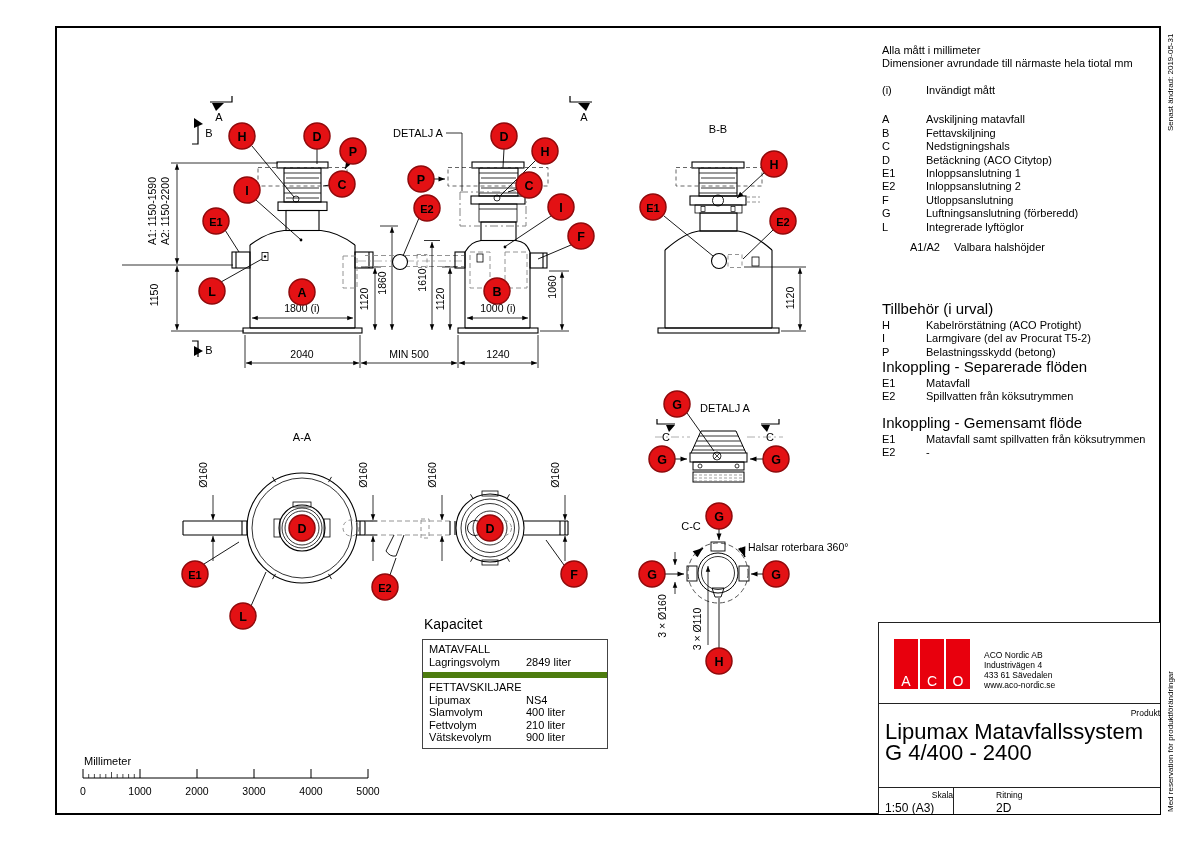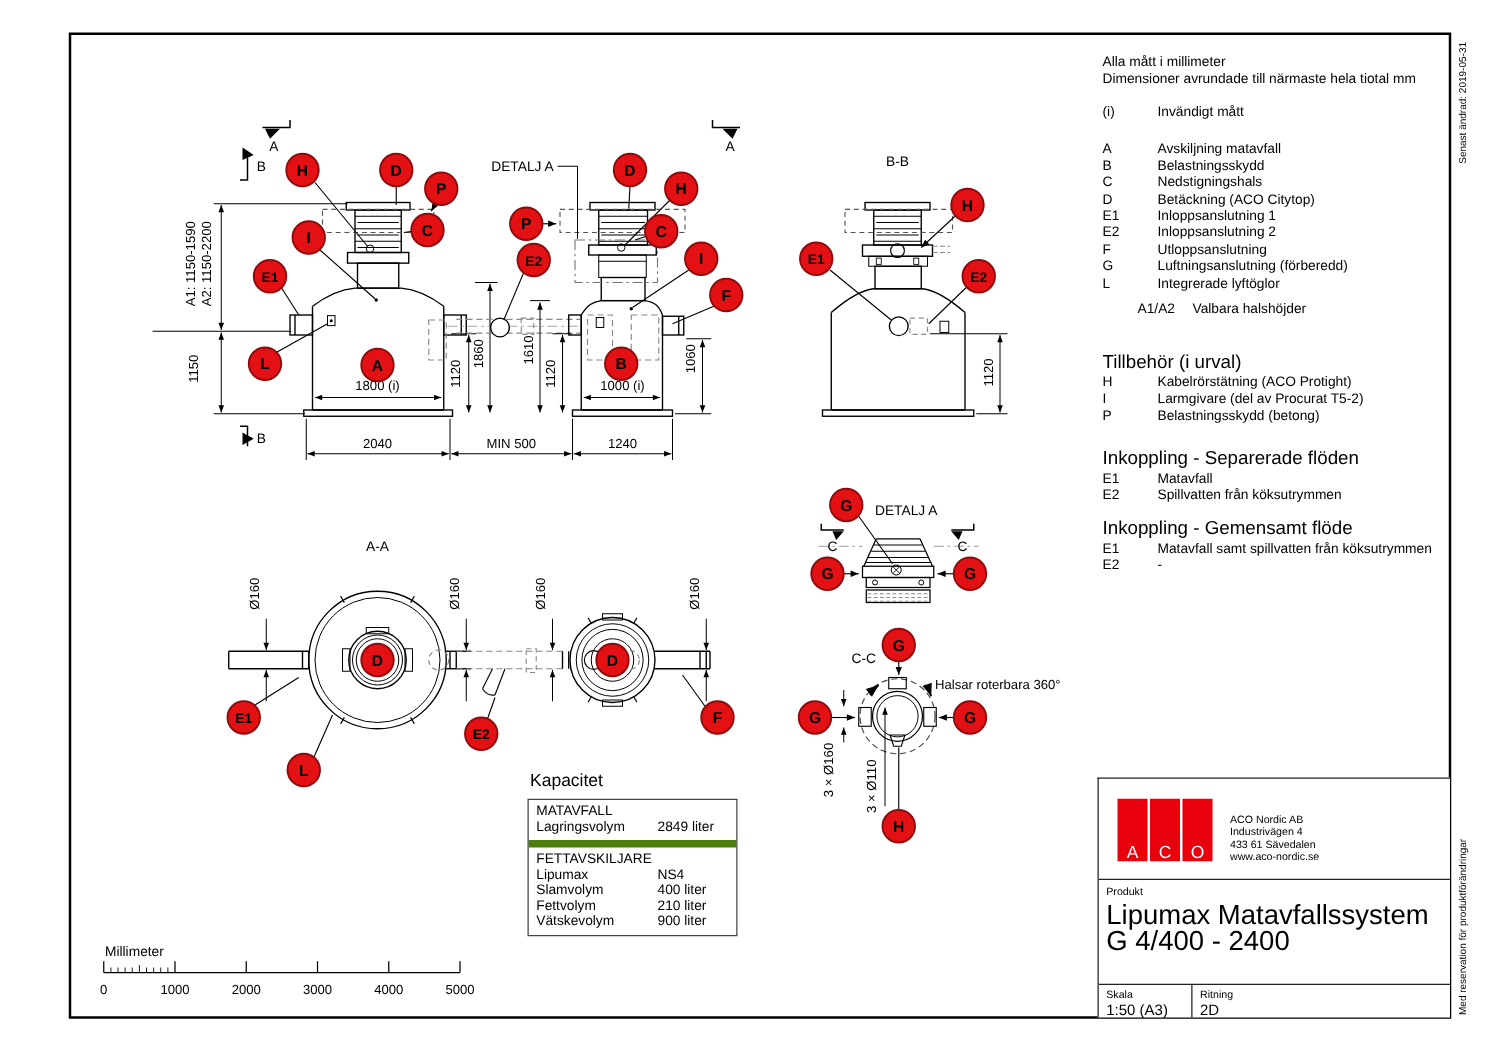--- a/index.html
+++ b/index.html
@@ -13,40 +13,40 @@
   .rc-sec{position:absolute;left:0;width:274px;}
   .rc-h{font-size:15px;margin:0 0 6px 0;font-weight:400;}
   .rc-sub{font-size:11px;line-height:13px;}
   .rc-row{display:flex;font-size:11px;line-height:13.4px;}
   .rc-code{width:44px;flex:none;}
   .mt14{margin-top:14px;}
   .mt18{margin-top:16px;}
   .mt7{margin-top:7px;margin-left:28px;}
 
   
-  .kapacitet{position:absolute;left:422px;top:616px;width:168px;}
+  .kapacitet{position:absolute;left:422px;top:616px;width:186px;}
   .kap-title{font-size:14px;margin:0 0 7px 2px;font-weight:400;}
   .kap-box{border:1px solid #444;background:#fff;}
   .kap-sec{padding:3px 6px 4px 6px;}
   .kap-sec + .kap-sec{border-top:6px solid #4d7c0f;}
   .kap-head{font-size:11px;line-height:12.5px;}
   .kap-row{display:grid;grid-template-columns:97px auto;font-size:11px;line-height:12.5px;}
 
   
   .titleblock{position:absolute;left:878px;top:622px;width:282px;height:192px;
               border-left:1px solid #222;border-top:1px solid #222;box-sizing:border-box;background:#fff;}
   .tb-top{height:80px;border-bottom:1px solid #222;display:flex;}
   .logo{display:flex;gap:2px;margin:16px 0 0 15px;}
   .logo-block{width:24px;height:50px;display:flex;align-items:flex-end;justify-content:center;
               color:#fff;font-size:14px;line-height:16px;font-weight:400;}
   .addr{margin:27px 0 0 14px;font-size:8.5px;line-height:10px;}
   .tb-product{height:84px;border-bottom:1px solid #222;padding:4px 0 0 6px;box-sizing:border-box;}
-  .tb-label{font-size:8.5px;}
+  .tb-label{font-size:8.5px;text-align:right;}
   .tb-name{font-size:22px;line-height:21px;margin-top:3px;}
-  .tb-bottom{display:flex;height:26px;}
+  .tb-bottom{display:flex;height:26px;gap:36px;}
   .tb-cell{padding:2px 0 0 6px;box-sizing:border-box;}
   .tb-cell.c1{width:75px;border-right:1px solid #222;flex:none;}
   .tb-val{font-size:12px;margin-top:1px;}
 
   
   .vnote{position:absolute;font-size:8px;white-space:nowrap;
          transform:rotate(-90deg);transform-origin:left top;}
 </style>
 </head>
 <body>
@@ -553,21 +553,21 @@
       <span class="rc-code">(i)</span>
       <span>Invändigt mått</span>
     </div>
     <div class="mt18">
       <div class="rc-row">
             <span class="rc-code">A</span>
             <span>Avskiljning matavfall</span>
           </div>
       <div class="rc-row">
             <span class="rc-code">B</span>
-            <span>Belastningsskydd</span>
+            <span>Fettavskiljning</span>
           </div>
       <div class="rc-row">
             <span class="rc-code">C</span>
             <span>Nedstigningshals</span>
           </div>
       <div class="rc-row">
             <span class="rc-code">D</span>
             <span>Betäckning (ACO Citytop)</span>
           </div>
       <div class="rc-row">
@@ -590,21 +590,21 @@
             <span class="rc-code">L</span>
             <span>Integrerade lyftöglor</span>
           </div>
     </div>
     <div class="rc-row mt7">
       <span class="rc-code">A1/A2</span>
       <span>Valbara halshöjder</span>
     </div>
   </div>
 
-  <div class="rc-sec" style="top:281px">
+  <div class="rc-sec" style="top:300px">
     <div class="rc-h" style="margin-bottom:2px">Tillbehör (i urval)</div>
     <div class="rc-row">
           <span class="rc-code">H</span>
           <span>Kabelrörstätning (ACO Protight)</span>
         </div>
     <div class="rc-row">
           <span class="rc-code">I</span>
           <span>Larmgivare (del av Procurat T5-2)</span>
         </div>
     <div class="rc-row">

